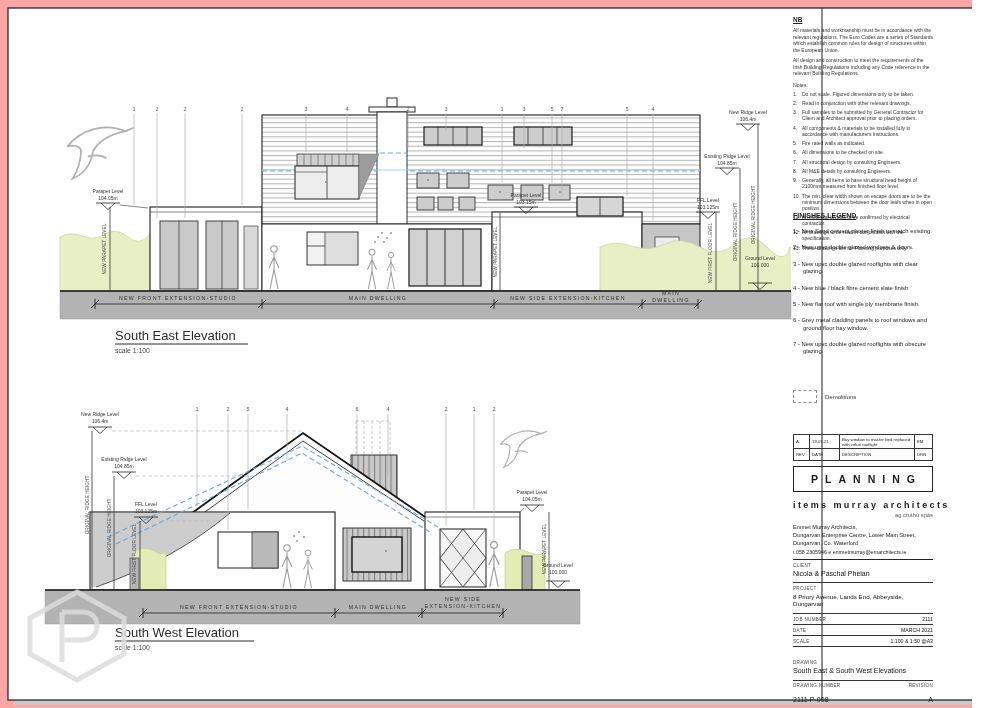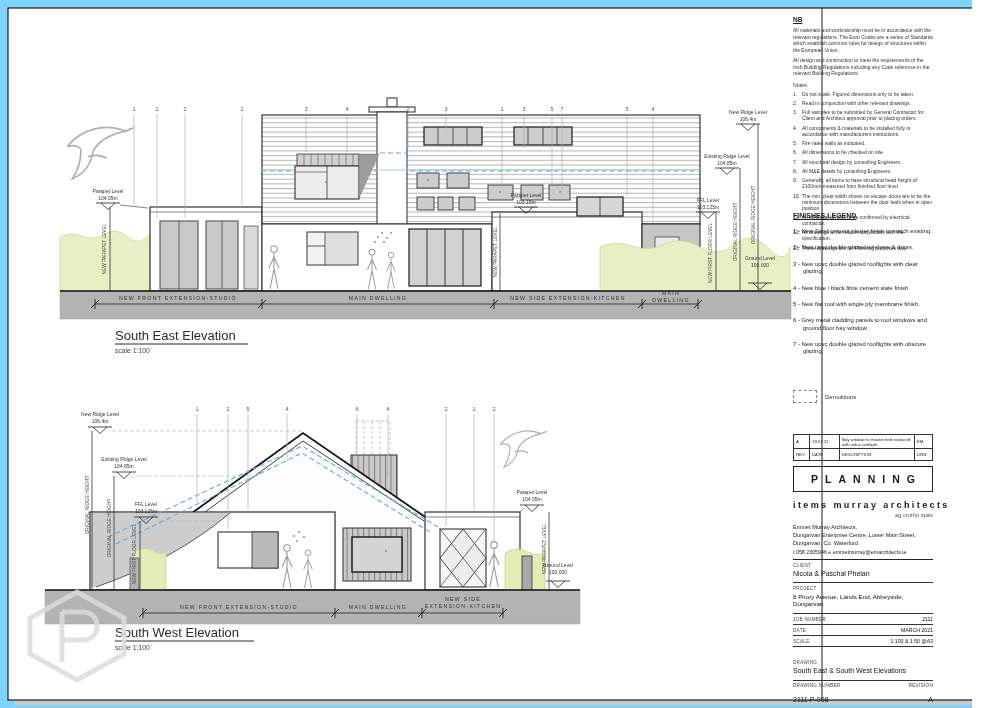--- a/index.html
+++ b/index.html
@@ -1,17 +1,17 @@
 <!DOCTYPE html>
 <html><head>
 <meta charset="utf-8">
 <style>
   html,body{margin:0;padding:0;background:#ffffff;}
   body{font-family:"Liberation Sans",sans-serif;}
-  .page{position:relative;width:972px;height:708px;background:#7dd3fc;overflow:hidden;}
+  .page{position:relative;width:972px;height:708px;background:#fca5a5;overflow:hidden;}
   svg{position:absolute;left:0;top:0;font-family:"Liberation Sans",sans-serif;}
   svg text{fill:#333;}
   .t5{font-size:5px;fill:#333;}
   .t45{font-size:4.8px;fill:#444;}
   .dimlab{font-size:5.2px;letter-spacing:1.3px;fill:#333;}
   .keynum{font-size:5.5px;fill:#555;}
   .eltitle{font-size:13px;fill:#2b2b2b;}
   .elscale{font-size:6.8px;fill:#444;}
   .panel{position:absolute;left:788px;top:8px;width:152px;height:692px;color:#222;}
   .panel .sec{position:absolute;left:5px;right:7px;}

